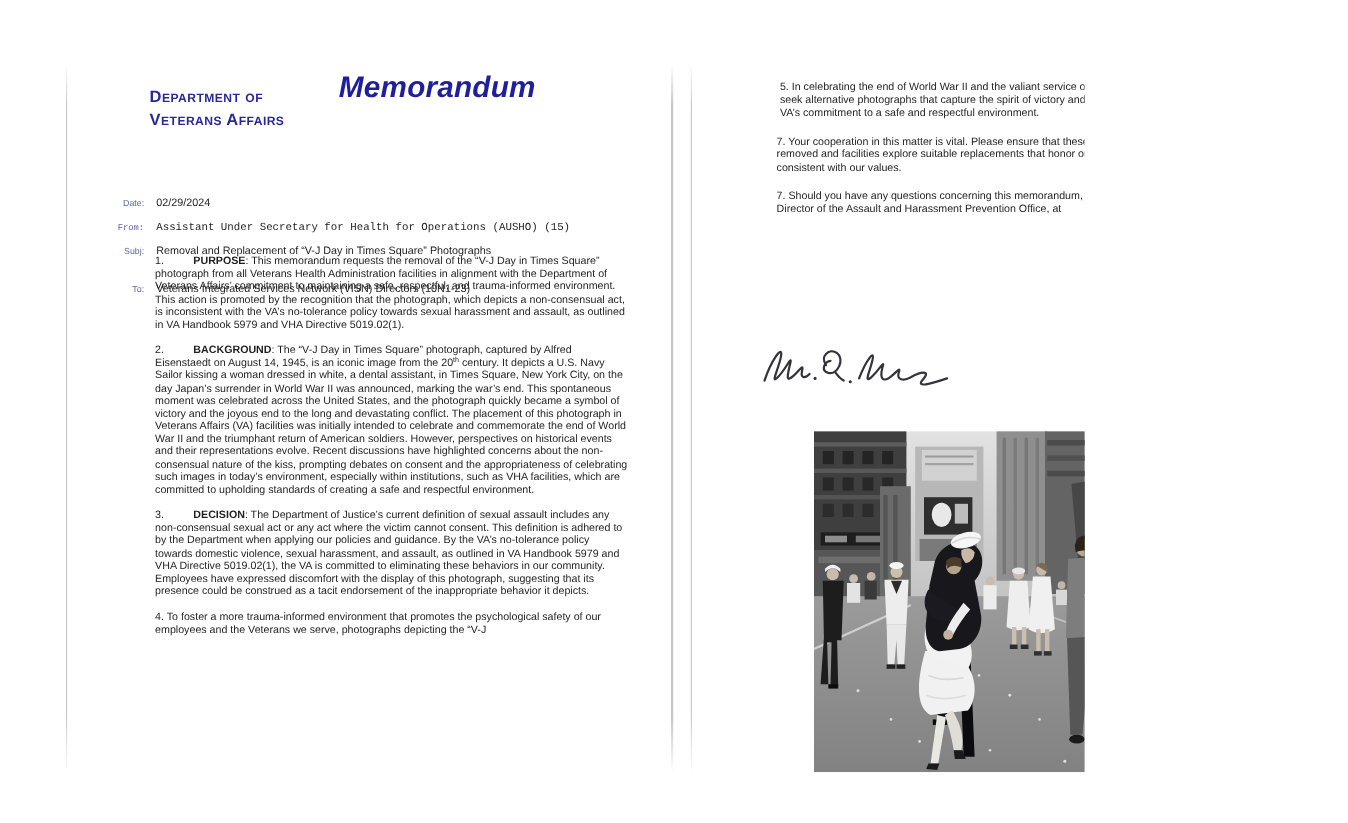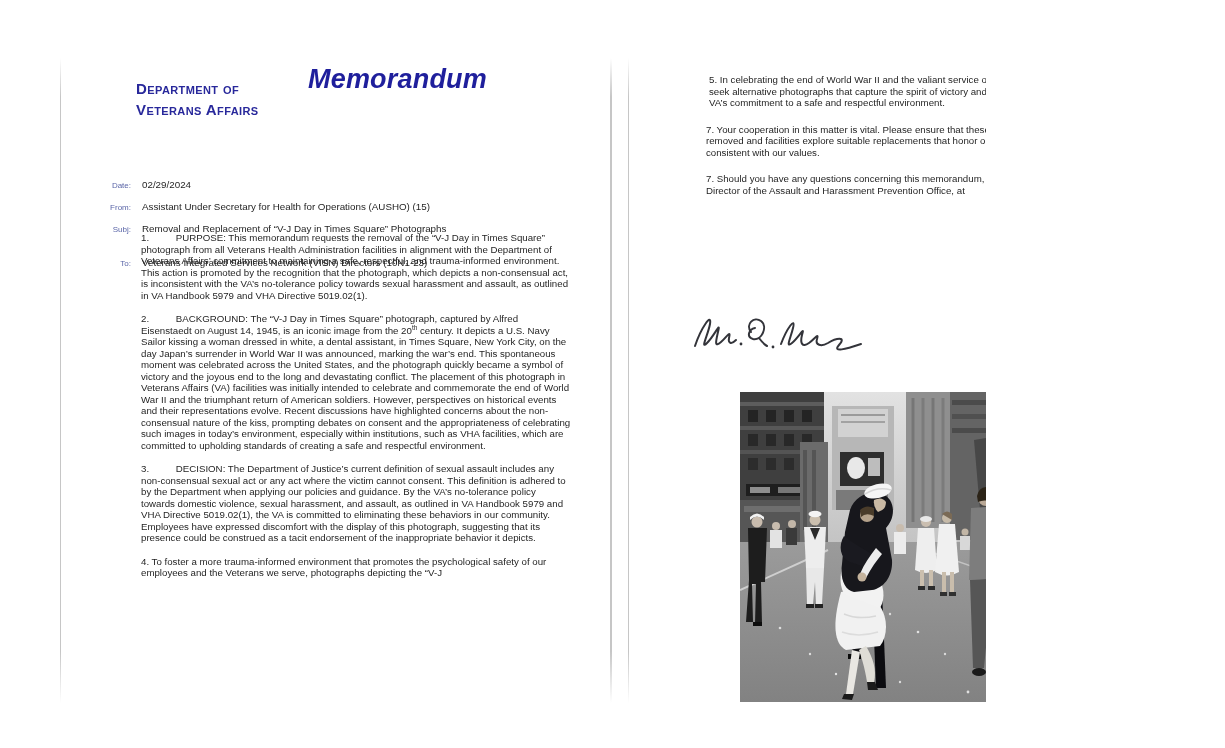--- a/index.html
+++ b/index.html
@@ -17,21 +17,21 @@
               color:#1F1F9C;letter-spacing:.2px;font-style:italic;}
   .meta-row{position:absolute;left:30px;white-space:nowrap;margin-top:36px;}
   .meta-label{display:inline-block;width:40px;text-align:right;font-size:8px;color:#5B66A8;
               vertical-align:baseline;margin-right:11px;}
   .meta-value{font-size:9.8px;color:#1f1f1f;}
   .body-block{position:absolute;font-size:9.7px;line-height:11.5px;text-align:left;}
   #page1 .body-block{left:80px;top:198px;width:430px;}
   #page2 .body-block{left:77px;top:40px;width:432px;}
   .para{margin:0 0 12px 0;}
   #page2 .para{margin:0 0 15px 0;}
-  .para b{font-weight:normal;padding-left:24px;}
+  .para b{font-weight:bold;padding-left:24px;}
   .para sup{font-size:6.5px;vertical-align:super;line-height:0;}
   .sig-wrap{position:absolute;left:52px;top:258px;width:200px;height:80px;}
   .photo-wrap{position:absolute;left:111px;top:358px;width:271px;height:310px;}
   svg{display:block;}
 </style>
 </head>
 <body>
 
 <div id="canvas">
 
@@ -45,21 +45,21 @@
     <div class="letterhead">
       <div>Department of</div>
       <div>Veterans Affairs</div>
     </div>
 
     <h1 class="memo-title">Memorandum</h1>
 
     <div class="meta-row" style="top:104px;">
       <span class="meta-label">Date:</span><span class="meta-value">02/29/2024</span>
     </div>
-    <div class="meta-row" style="top:126px;">
+    <div class="meta-row" style="top:126px;font-family:Liberation Mono, monospace;">
       <span class="meta-label">From:</span><span class="meta-value">Assistant Under Secretary for Health for Operations (AUSHO) (15)</span>
     </div>
     <div class="meta-row" style="top:148px;">
       <span class="meta-label">Subj:</span><span class="meta-value">Removal and Replacement of “V-J Day in Times Square” Photographs</span>
     </div>
     <div class="meta-row" style="top:182px;">
       <span class="meta-label">To:</span><span class="meta-value">Veterans Integrated Services Network (VISN) Directors (10N1-23)</span>
     </div>
 
     <div class="body-block">

